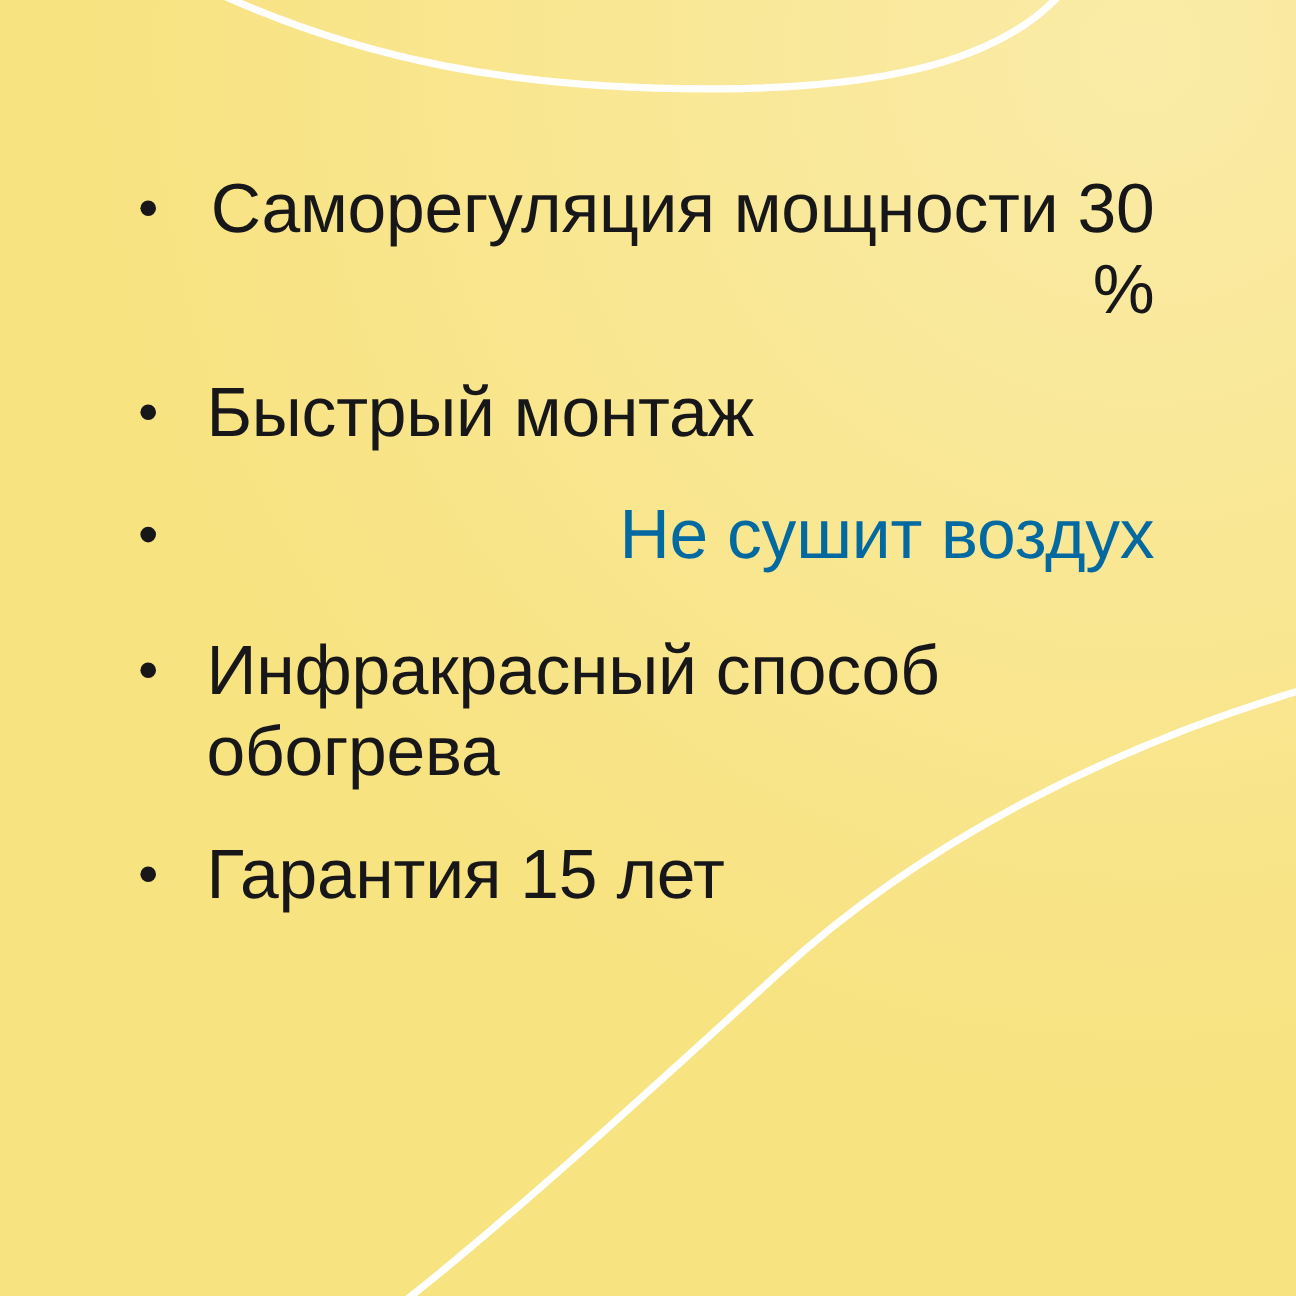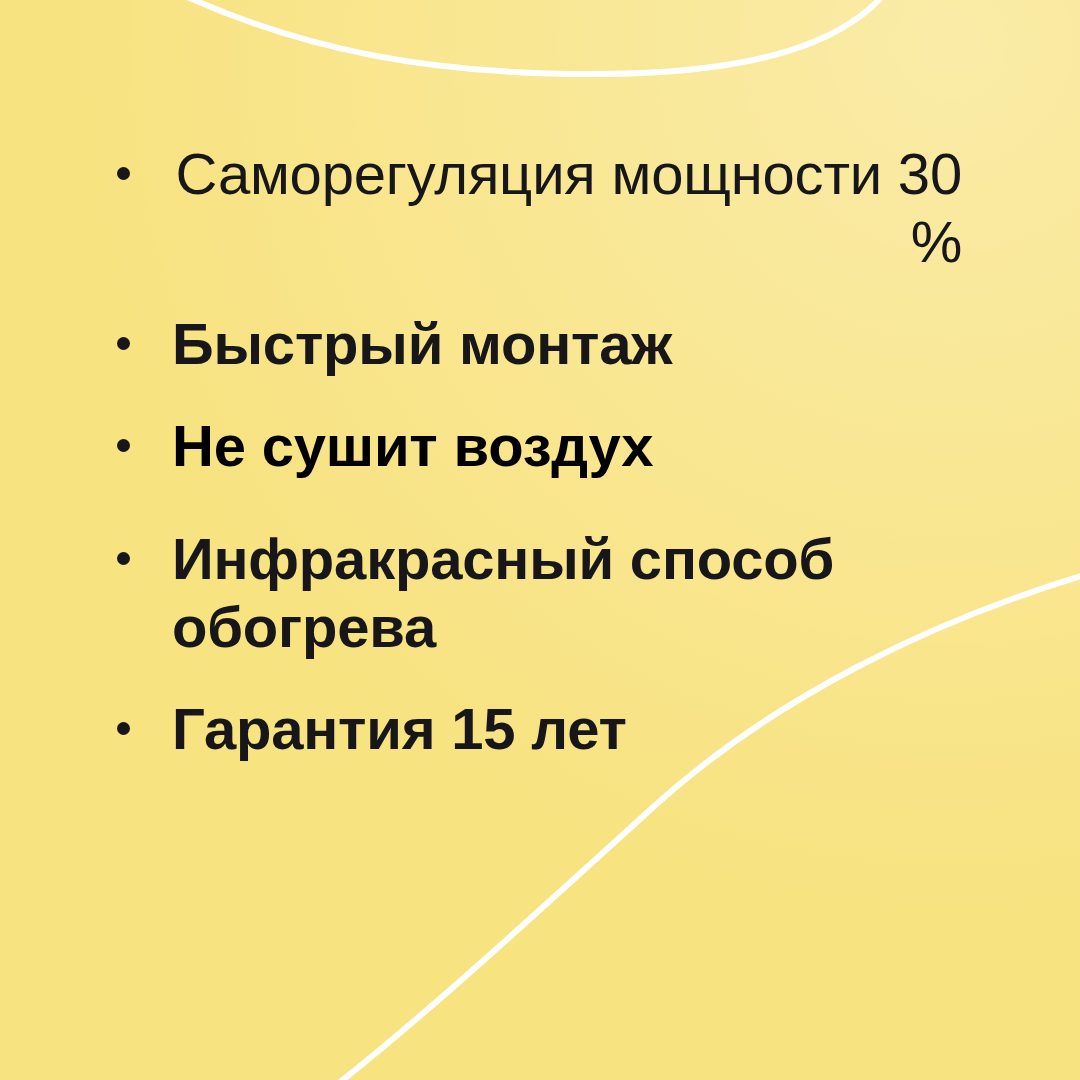--- a/index.html
+++ b/index.html
@@ -71,21 +71,21 @@
   .bullet-item {
     position: relative;
     padding-left: 64px;
     color: #17171A;
     font-size: 58px;
     line-height: 68px;
     letter-spacing: -0.2px;
     font-weight: 400;
   }
 
-  .bullet-item + .bullet-item { margin-top: 34px; font-weight: bold; }
+  .bullet-item + .bullet-item { margin-top: 34px; }
 
   .bullet-dot {
     position: absolute;
     left: 9px;
     top: 27px;
     width: 13px;
     height: 13px;
     border-radius: 50%;
     background: #17171A;
   }
@@ -114,21 +114,21 @@
       <li class="bullet-item" style="color: rgb(23, 23, 26); text-align: right;">
         <span class="bullet-dot" style="background: rgb(23, 23, 26);"></span>
         <span class="bullet-text">Саморегуляция мощности 30 %</span>
       </li>
 
       <li class="bullet-item" style="color: rgb(23, 23, 26);">
         <span class="bullet-dot" style="background: rgb(23, 23, 26);"></span>
         <span class="bullet-text">Быстрый монтаж</span>
       </li>
 
-      <li class="bullet-item" style="color: #000000;">
+      <li class="bullet-item" style="color: #0369a1; text-align: right;">
         <span class="bullet-dot" style="background: rgb(23, 23, 26);"></span>
         <span class="bullet-text">Не сушит воздух</span>
       </li>
 
 
       <li class="bullet-item" style="color: rgb(23, 23, 26); margin-top: 45px;">
         <span class="bullet-dot" style="background: rgb(23, 23, 26);"></span>
         <span class="bullet-text">Инфракрасный способ обогрева</span>
       </li>
 

